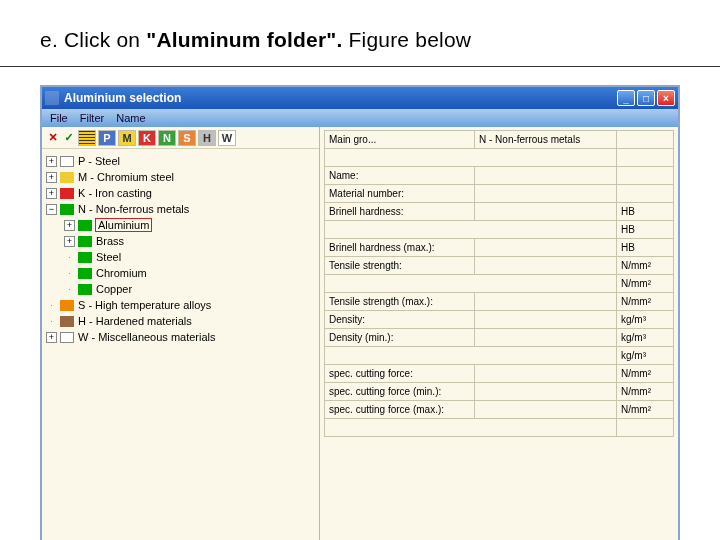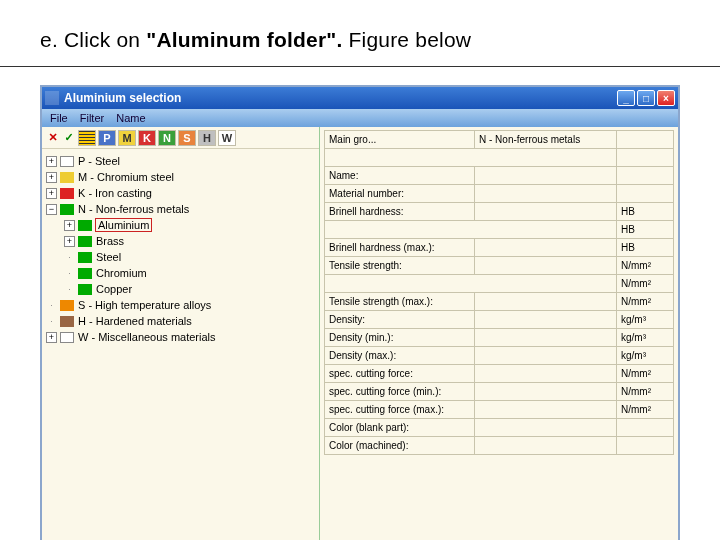--- a/index.html
+++ b/index.html
@@ -254,45 +254,38 @@
           <div class="plabel">Density:</div>
           <div class="pval"></div>
           <div class="punit">kg/m³</div>
         </div>
         <div class="proprow">
           <div class="plabel">Density (min.):</div>
           <div class="pval"></div>
           <div class="punit">kg/m³</div>
         </div>
         <div class="proprow">
-          <div class="plabel">Density (max.):</div>
           <div class="pval"></div>
           <div class="punit">kg/m³</div>
         </div>
         <div class="proprow">
           <div class="plabel">spec. cutting force:</div>
           <div class="pval"></div>
           <div class="punit">N/mm²</div>
         </div>
         <div class="proprow">
           <div class="plabel">spec. cutting force (min.):</div>
           <div class="pval"></div>
           <div class="punit">N/mm²</div>
         </div>
         <div class="proprow">
           <div class="plabel">spec. cutting force (max.):</div>
           <div class="pval"></div>
           <div class="punit">N/mm²</div>
         </div>
         <div class="proprow">
-          <div class="plabel">Color (blank part):</div>
-          <div class="pval"></div>
-          <div class="punit"></div>
-        </div>
-        <div class="proprow">
-          <div class="plabel">Color (machined):</div>
           <div class="pval"></div>
           <div class="punit"></div>
         </div>
       </div>
   </div>
 
 </div>
 
 </body></html>

